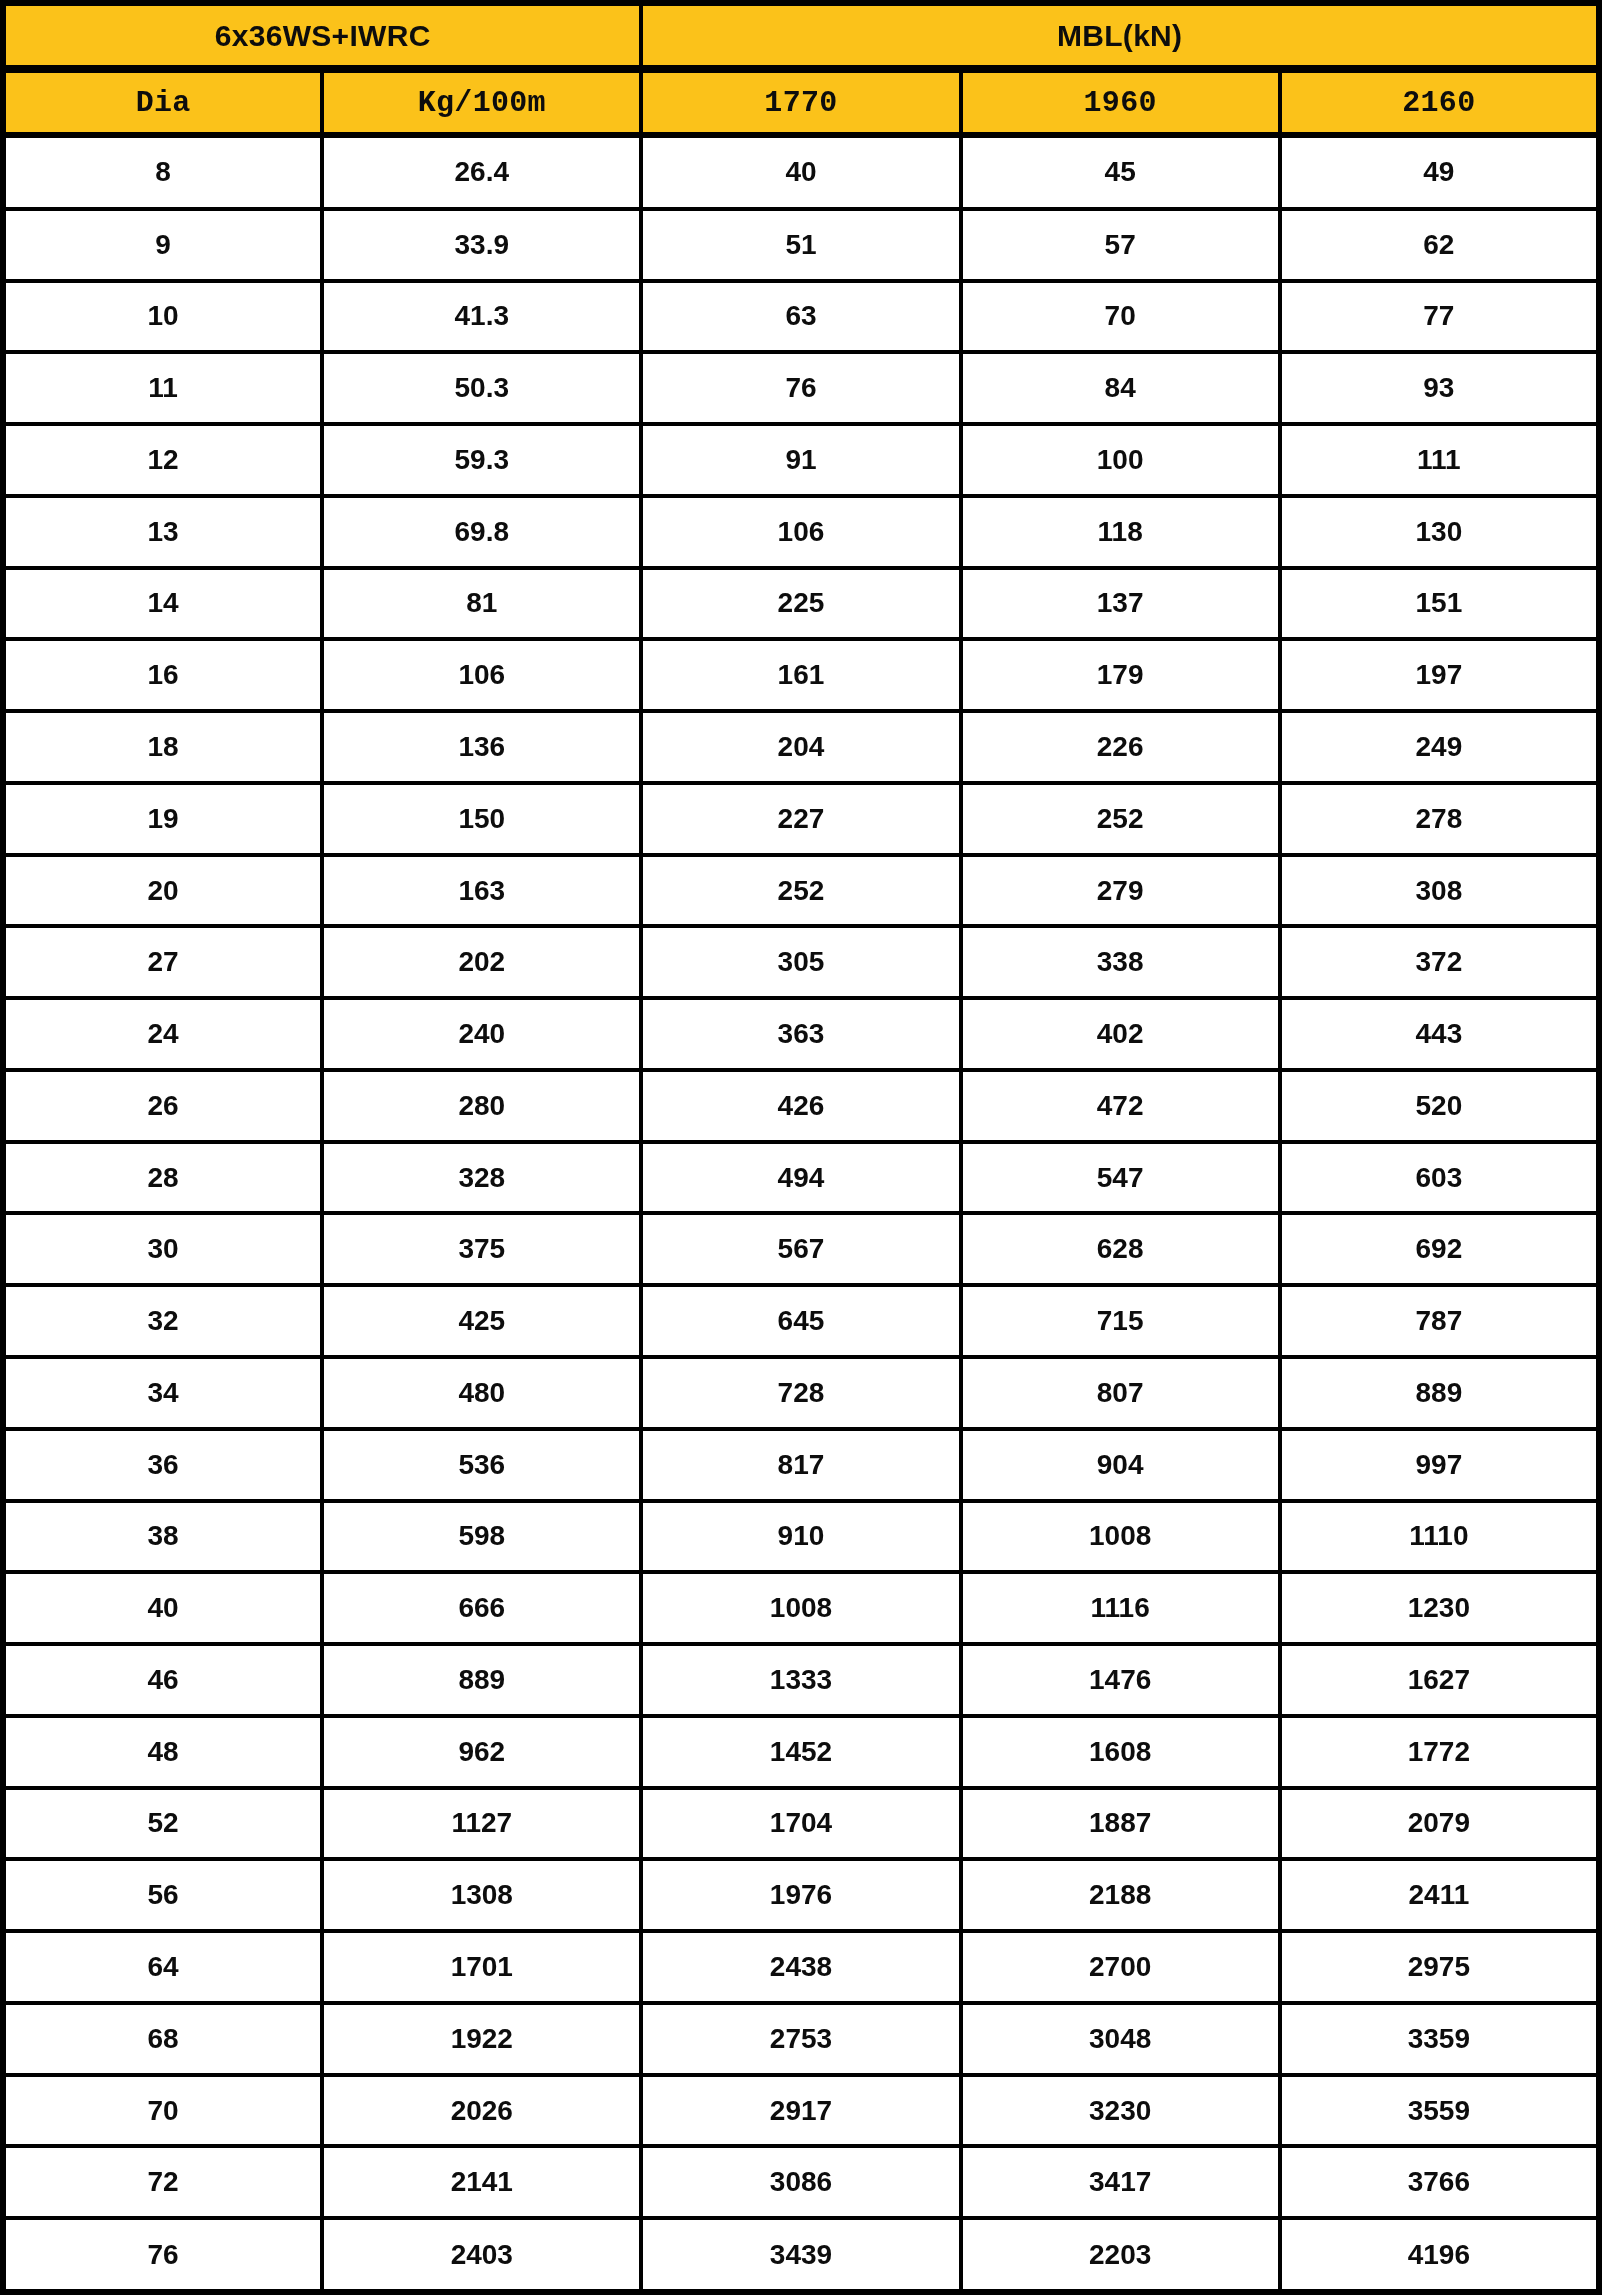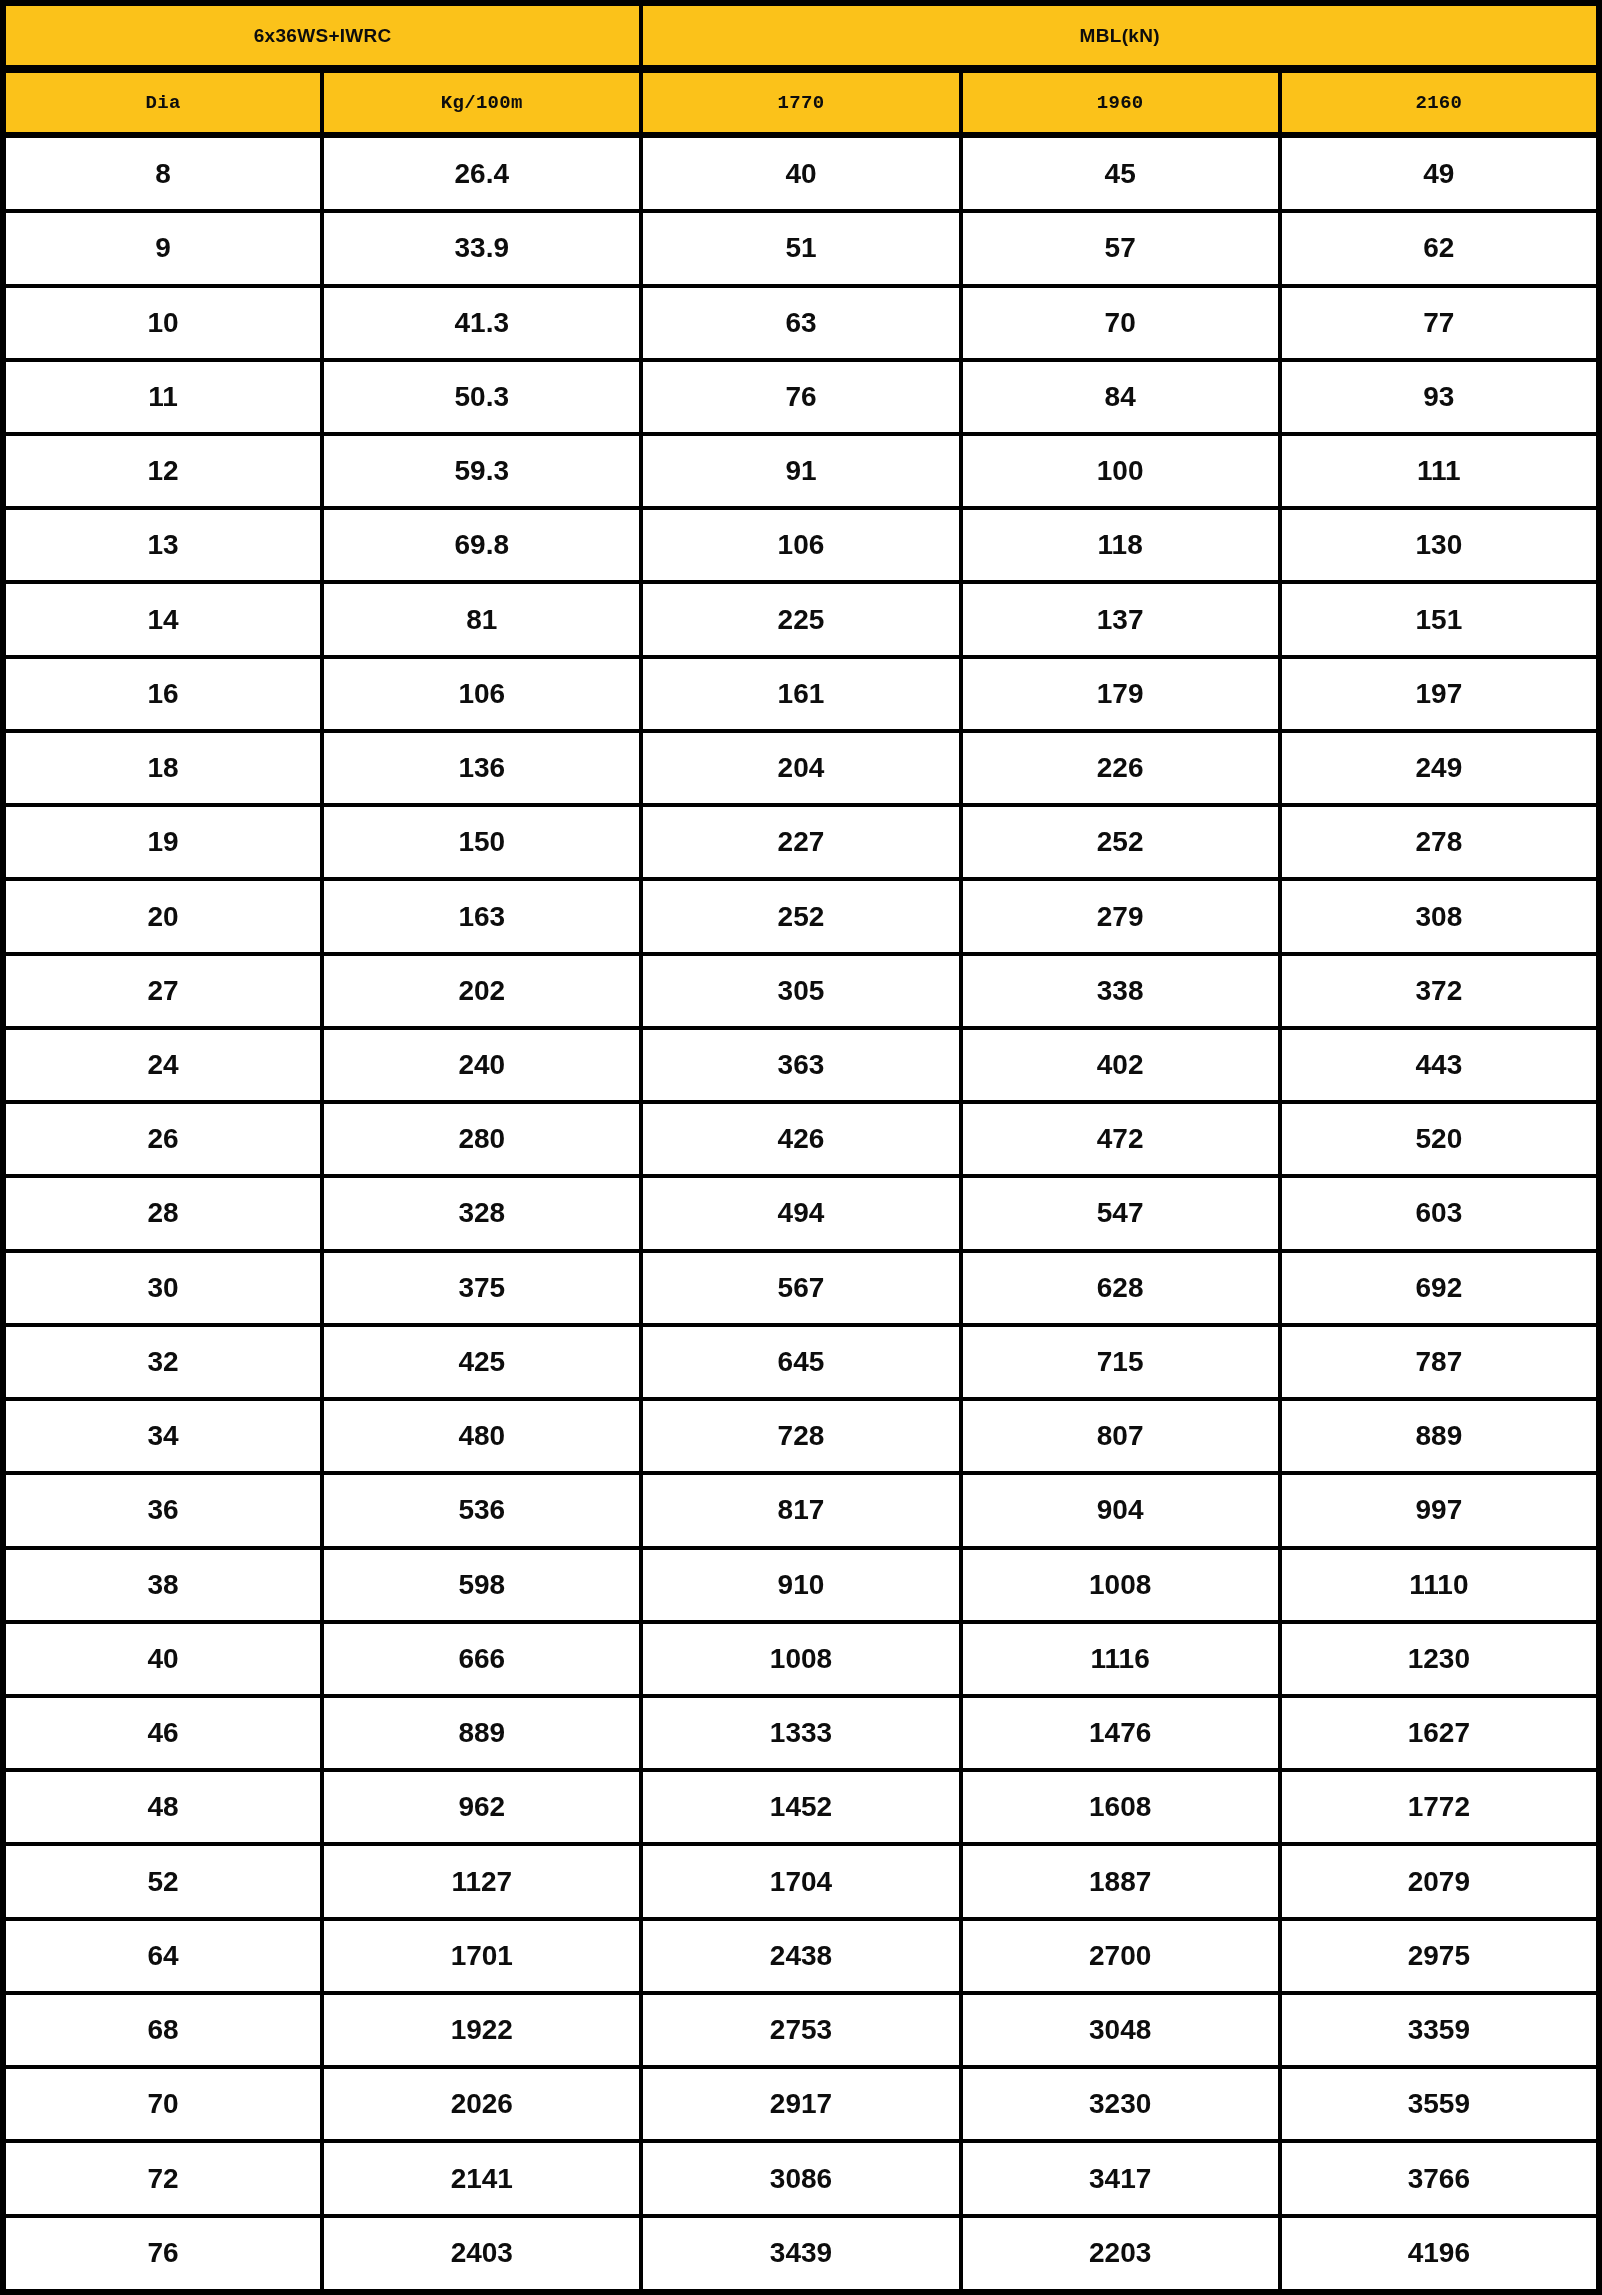--- a/index.html
+++ b/index.html
@@ -31,21 +31,21 @@
   table.spec td{
     border:4.1px solid var(--border);
     text-align:center;
     vertical-align:middle;
     color:var(--text);
     font-weight:700;
     padding:0;
   }
   thead th{
     background:var(--header-bg);
-    font-size:19px;
+    font-size:30px;
     letter-spacing:0.3px;
   }
   thead tr.group-row{height:66px;}
   thead tr.group-row th{border-bottom-width:8.1px;}
   thead tr.cols-row{height:66px;}
   thead tr.cols-row th{border-bottom-width:6.8px;font-family:Liberation Mono, monospace;}
   tbody td{
     background:var(--row-bg);
     font-size:28px;
   }
@@ -237,20 +237,27 @@
         <td>1772</td>
       </tr>
       <tr>
         <td>52</td>
         <td>1127</td>
         <td>1704</td>
         <td>1887</td>
         <td>2079</td>
       </tr>
       <tr>
+        <td>56</td>
+        <td>1308</td>
+        <td>1976</td>
+        <td>2188</td>
+        <td>2411</td>
+      </tr>
+      <tr>
         <td>64</td>
         <td>1701</td>
         <td>2438</td>
         <td>2700</td>
         <td>2975</td>
       </tr>
       <tr>
         <td>68</td>
         <td>1922</td>
         <td>2753</td>

